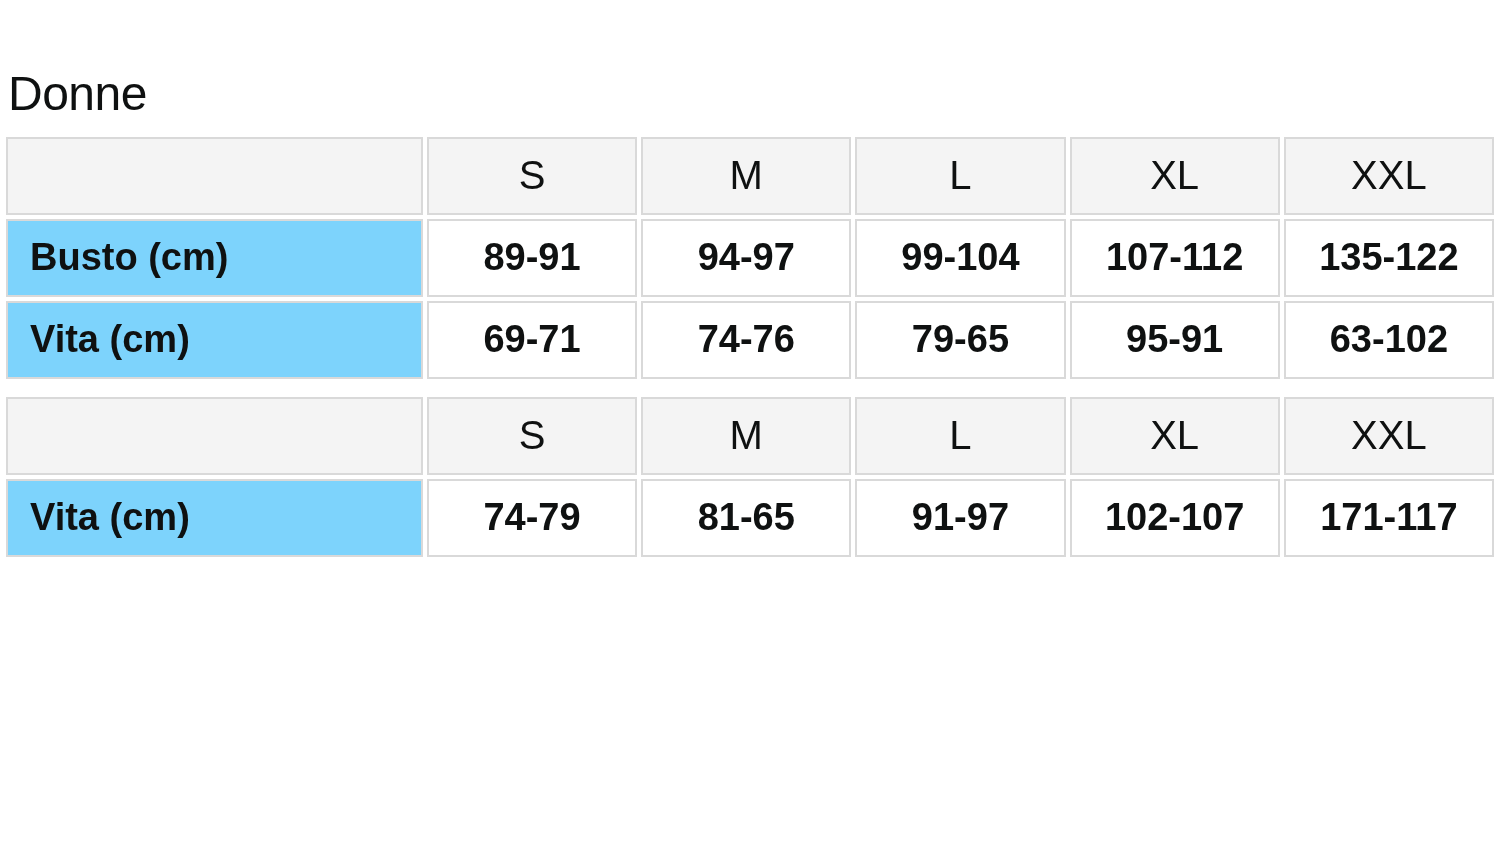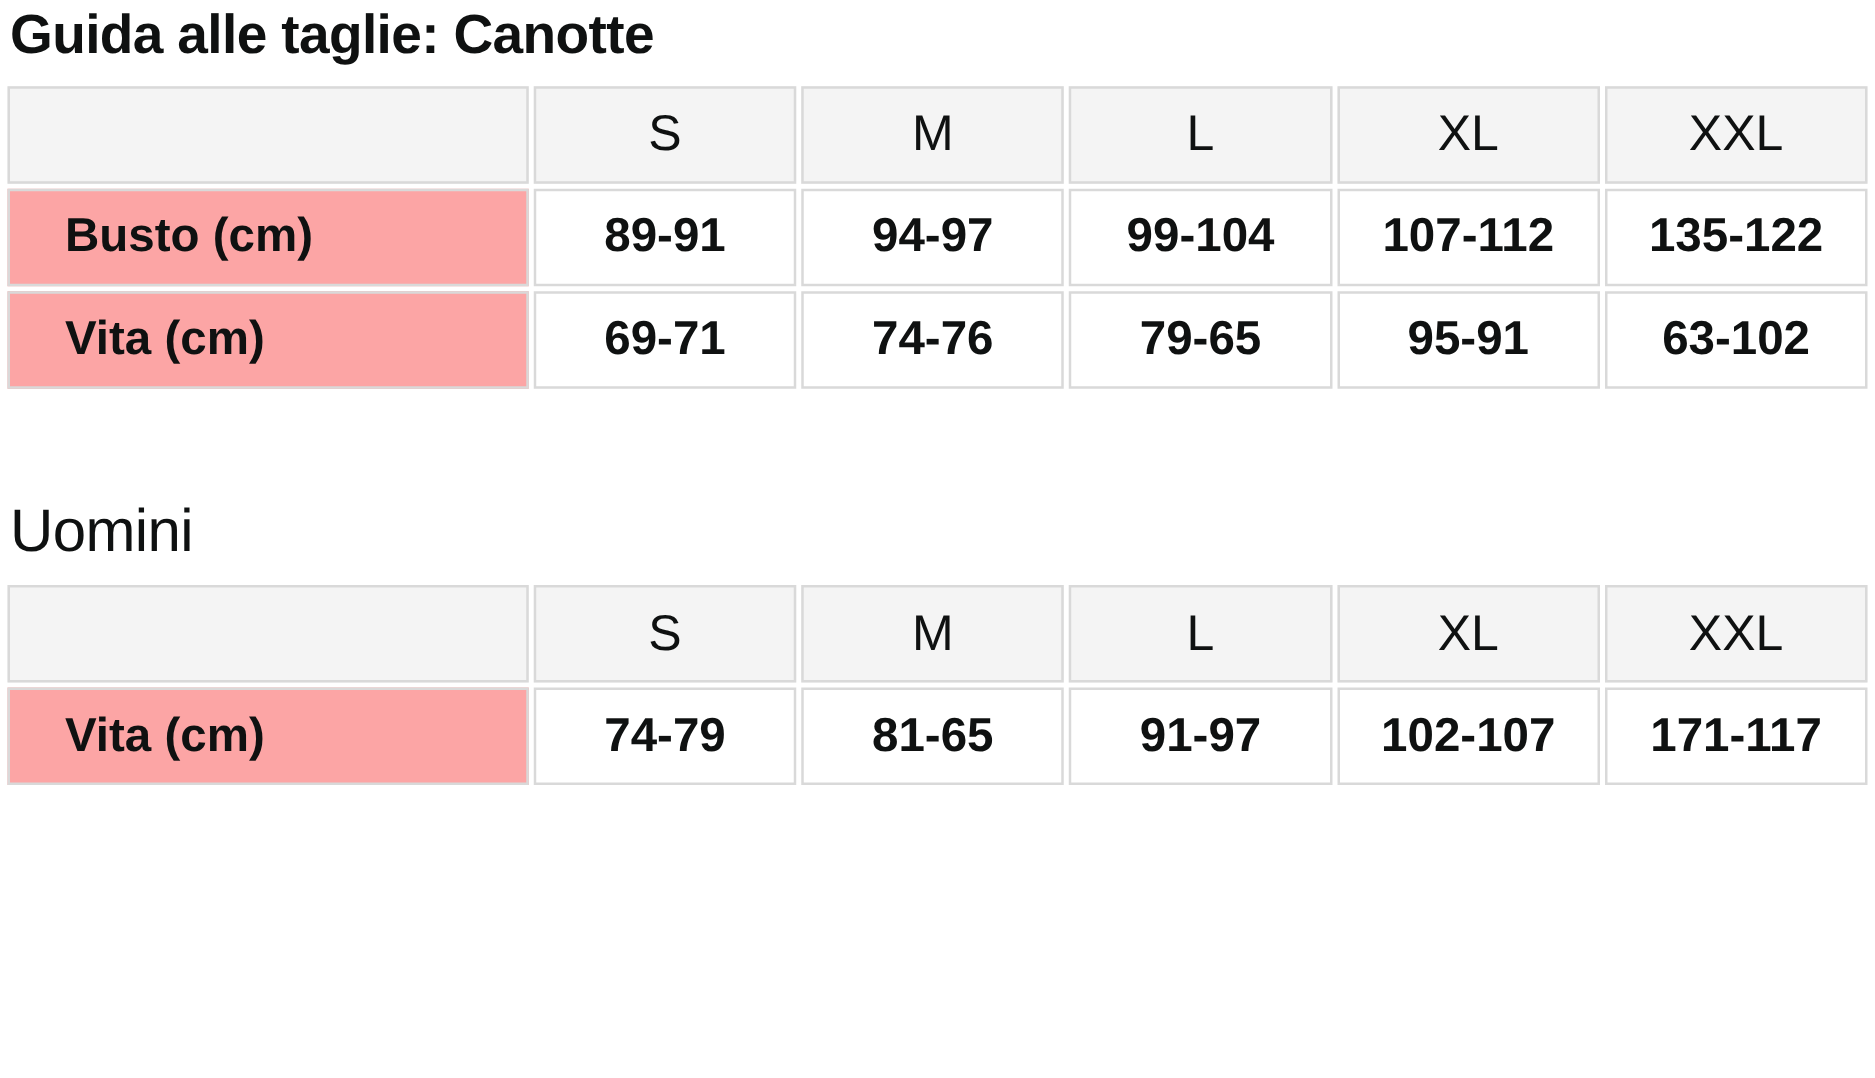--- a/index.html
+++ b/index.html
@@ -52,40 +52,40 @@
     text-align: center;
     vertical-align: middle;
     padding: 0;
   }
   .size-table th {
     background: #f4f4f4;
     font-weight: 400;
     font-size: 40px;
   }
   .size-table td.row-label {
-    background: #fca5a5;
+    background: #7dd3fc;
     font-weight: 700;
     text-align: left;
-    padding-left: 44px;
+    padding-left: 22px;
   }
   .size-table td.value-cell {
     background: #ffffff;
     font-weight: 700;
   }
   col.label-col { width: 28.4%; }
   col.size-col  { width: 14.32%; }
 </style>
 </head>
 <body>
 
 <div class="page">
 
-  <h1 class="page-title">Guida alle taglie: Canotte</h1>
 
   <section class="section-women">
+    <h2 class="section-heading">Donne</h2>
     <table class="size-table">
       <colgroup>
         <col class="label-col">
           <col class="size-col">
           <col class="size-col">
           <col class="size-col">
           <col class="size-col">
           <col class="size-col">
       </colgroup>
       <thead>
@@ -113,21 +113,20 @@
           <td class="value-cell">74-76</td>
           <td class="value-cell">79-65</td>
           <td class="value-cell">95-91</td>
           <td class="value-cell">63-102</td>
         </tr>
       </tbody>
     </table>
   </section>
 
   <section class="section-men">
-    <h2 class="section-heading">Uomini</h2>
     <table class="size-table">
       <colgroup>
         <col class="label-col">
           <col class="size-col">
           <col class="size-col">
           <col class="size-col">
           <col class="size-col">
           <col class="size-col">
       </colgroup>
       <thead>

